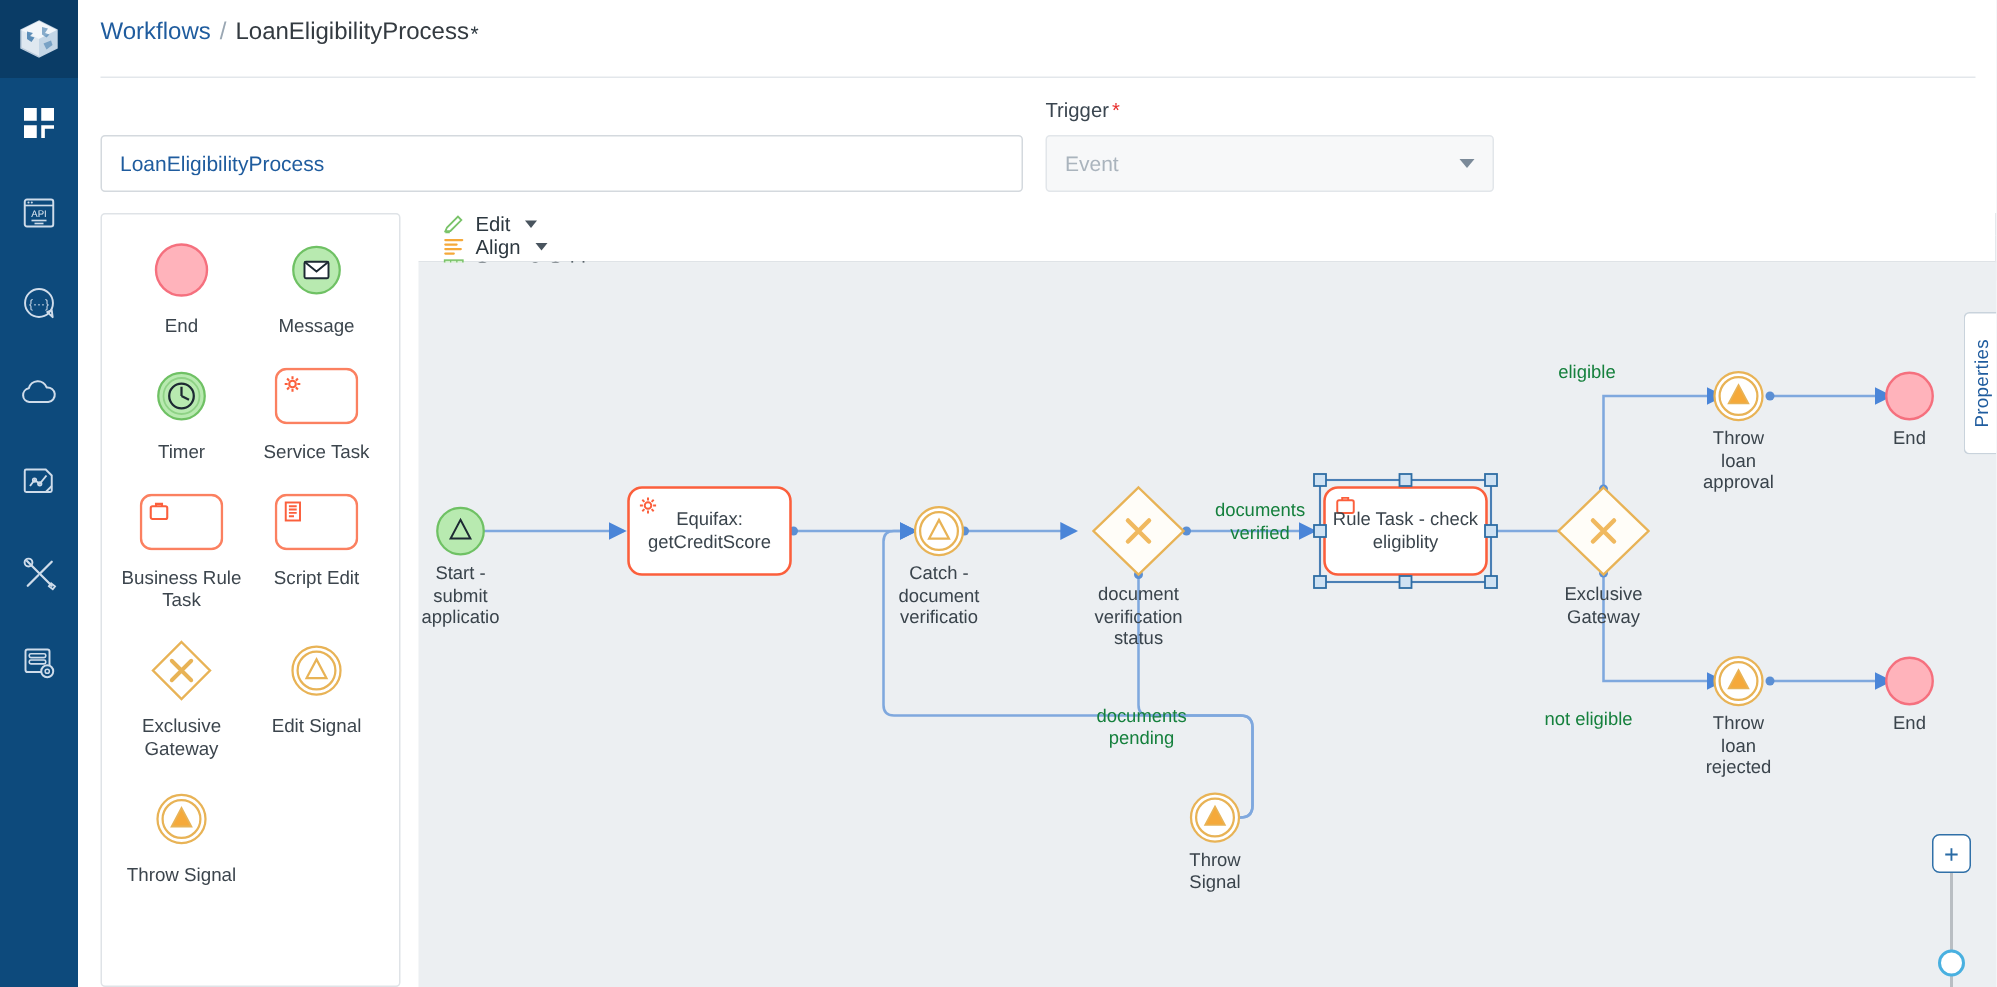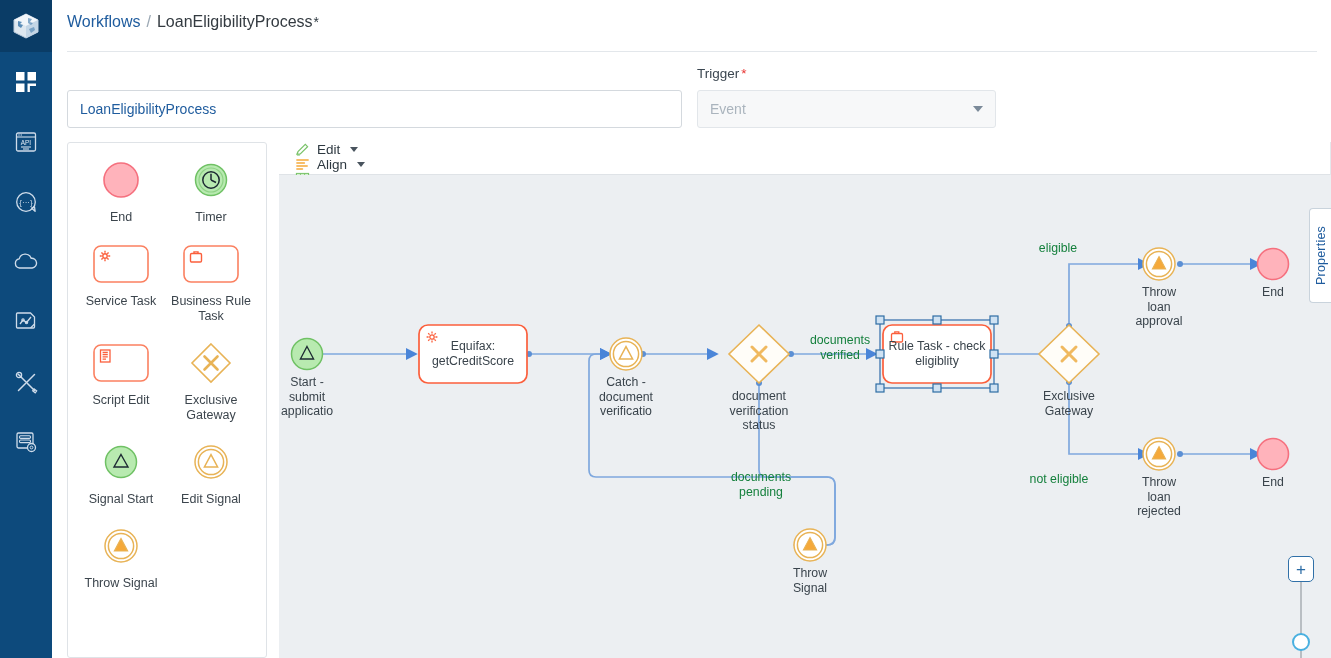--- a/index.html
+++ b/index.html
@@ -255,20 +255,30 @@
 
     <div class="pal-item">
       <div class="pal-shape">
         <svg width="40" height="40" viewBox="0 0 40 40">
             <circle cx="20" cy="20" r="17" fill="#ffb3bb" stroke="#f5707e" stroke-width="1.6"></circle>
           </svg>
       </div>
       <div class="pal-label">End</div>
     </div>
 
+    <div class="pal-item">
+      <div class="pal-shape">
+        <svg width="38" height="38" viewBox="0 0 38 38">
+          <circle cx="19" cy="19" r="15.5" fill="#b8eab0" stroke="#6fc164" stroke-width="1.5"></circle>
+          <rect x="11" y="13.5" width="16" height="11" rx="1" fill="#fff" stroke="#1d2a33" stroke-width="1.3"></rect>
+          <polyline points="11,13.5 19,20 27,13.5" fill="none" stroke="#1d2a33" stroke-width="1.3"></polyline>
+        </svg>
+      </div>
+      <div class="pal-label">Message</div>
+    </div>
 
     <div class="pal-item">
       <div class="pal-shape">
         <svg width="38" height="38" viewBox="0 0 38 38">
           <circle cx="19" cy="19" r="15.5" fill="#b8eab0" stroke="#6fc164" stroke-width="1.5"></circle>
           <circle cx="19" cy="19" r="12" fill="none" stroke="#8fd286" stroke-width="1.2"></circle>
           <circle cx="19" cy="19" r="8.2" fill="none" stroke="#1d2a33" stroke-width="1.5"></circle>
           <path d="M19 19 L19 12.8 M19 19 L24 21.5" stroke="#1d2a33" stroke-width="1.5" fill="none"></path>
         </svg>
       </div>
@@ -317,29 +327,20 @@
     <div class="pal-item">
       <div class="pal-shape">
         <svg width="44" height="44" viewBox="0 0 44 44">
           <polygon points="22,3 41,22 22,41 3,22" fill="#fff" stroke="#e8b356" stroke-width="1.6"></polygon>
           <path d="M15.5 15.5 L28.5 28.5 M28.5 15.5 L15.5 28.5" stroke="#e8b356" stroke-width="2.6" stroke-linecap="round"></path>
         </svg>
       </div>
       <div class="pal-label">Exclusive Gateway</div>
     </div>
 
-    <div class="pal-item">
-      <div class="pal-shape">
-        <svg width="38" height="38" viewBox="0 0 38 38">
-          <circle cx="19" cy="19" r="15.5" fill="#b8eab0" stroke="#6fc164" stroke-width="1.5"></circle>
-          <polygon points="19,11.5 26,24 12,24" fill="none" stroke="#1d2a33" stroke-width="1.4"></polygon>
-        </svg>
-      </div>
-      <div class="pal-label">Signal Start</div>
-    </div>
 
     <div class="pal-item">
       <div class="pal-shape">
         <svg width="40" height="40" viewBox="0 0 40 40">
           <circle cx="20" cy="20" r="16" fill="#fff" stroke="#e8b356" stroke-width="1.5"></circle>
           <circle cx="20" cy="20" r="12.6" fill="none" stroke="#e8b356" stroke-width="1.5"></circle>
           <polygon points="20,12.6 26.6,25 13.4,25" fill="none" stroke="#e8b356" stroke-width="1.5"></polygon>
         </svg>
       </div>
       <div class="pal-label">Edit Signal</div>

